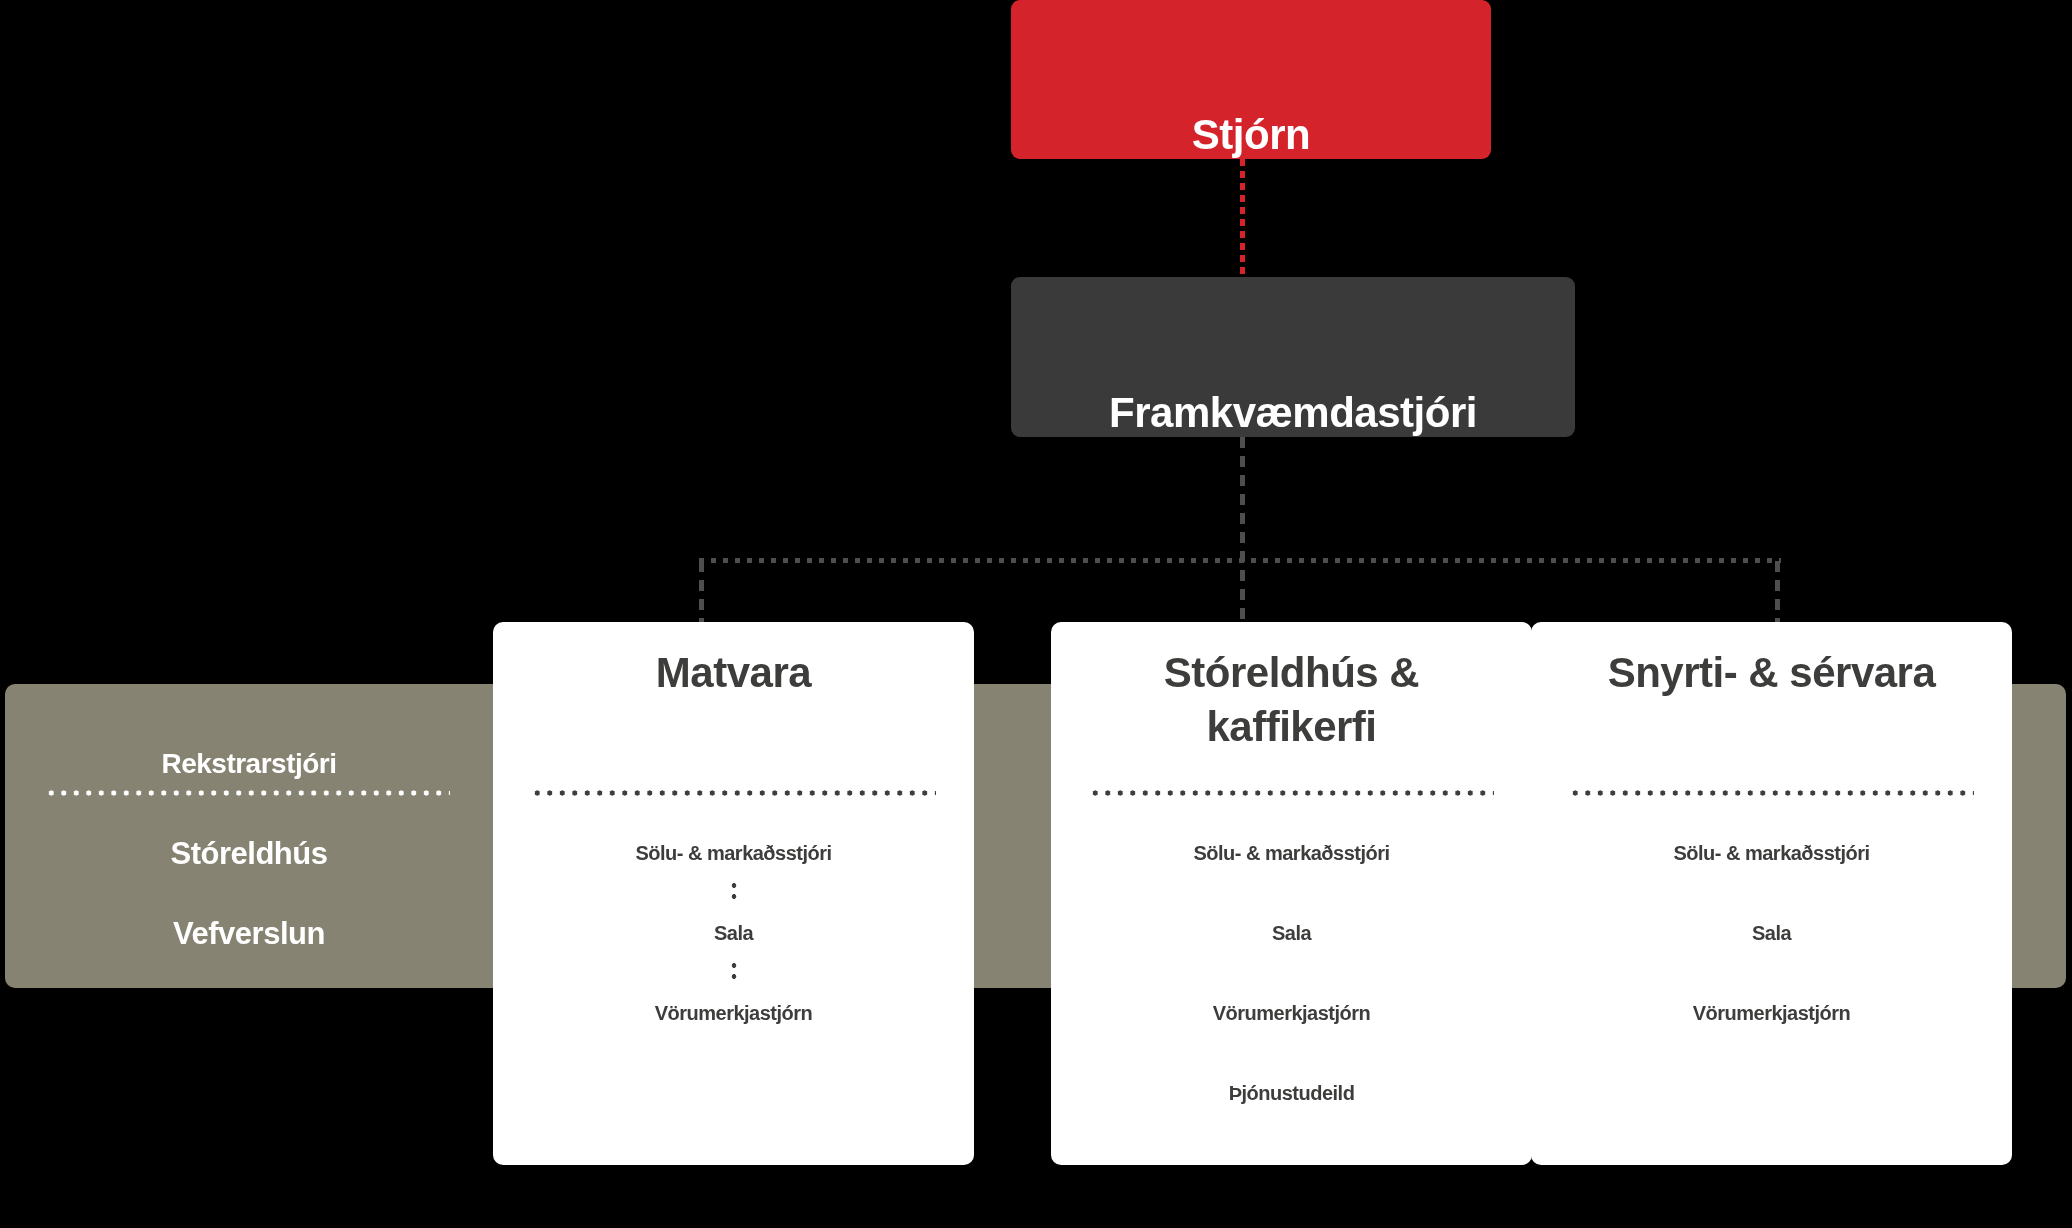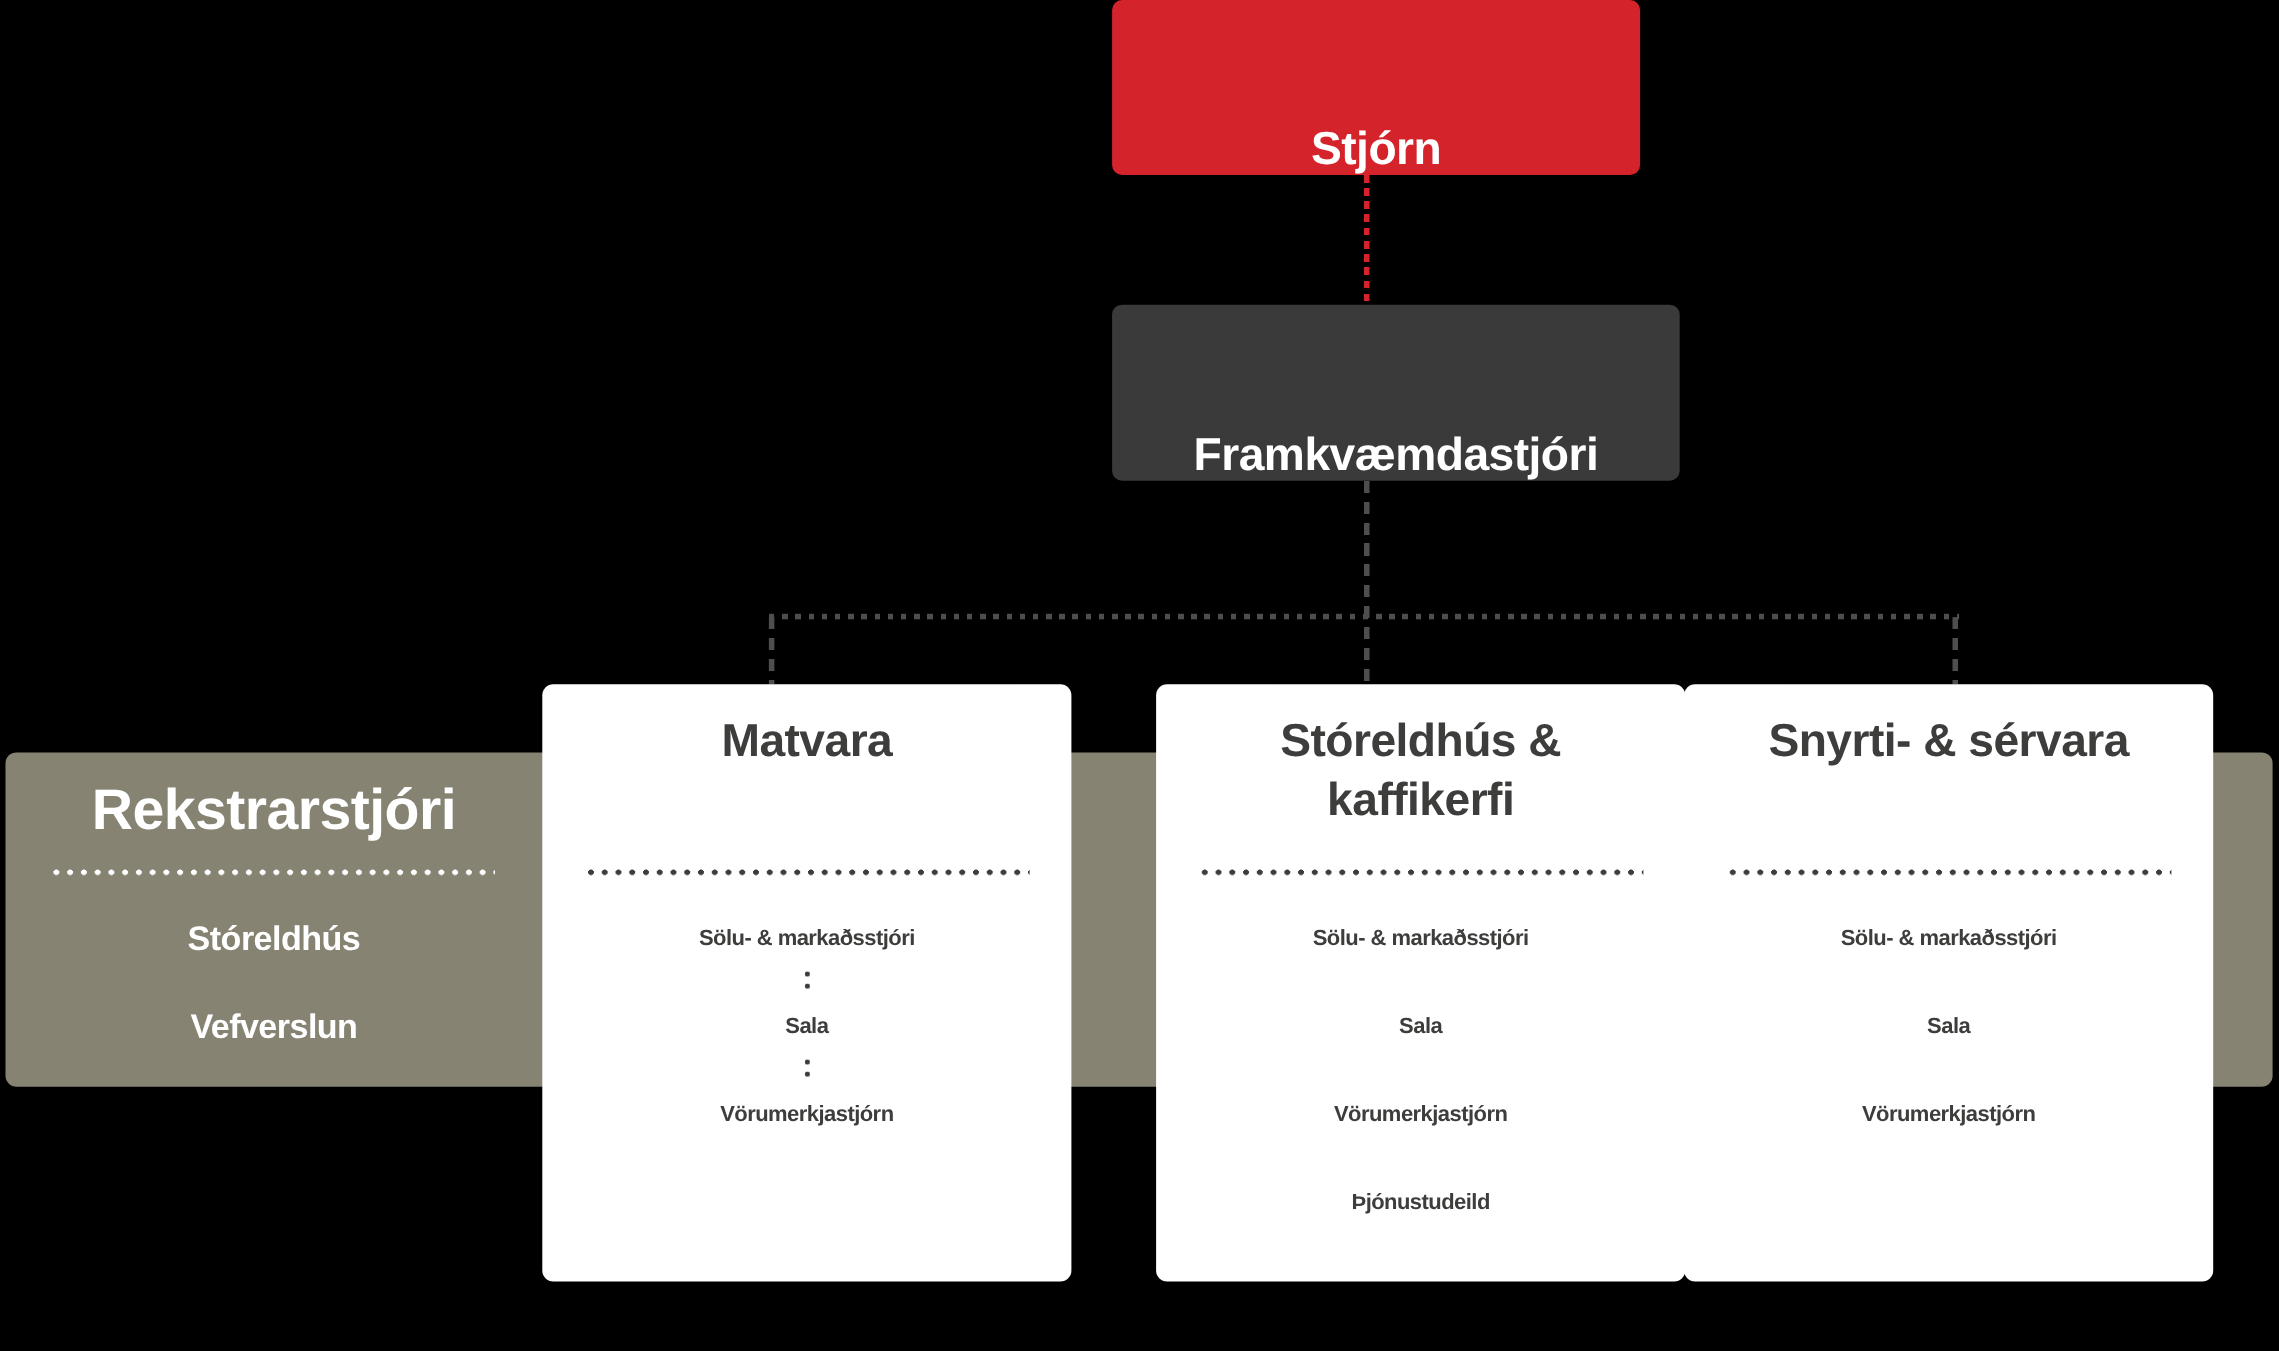--- a/index.html
+++ b/index.html
@@ -13,21 +13,21 @@
   .node{
     position:absolute;
     display:flex;align-items:flex-end;justify-content:center;
     border-radius:9px;
     text-align:center;
   }
   .node-label{
     font-weight:700;font-size:42px;letter-spacing:-0.5px;color:#ffffff;
   }
   .board{left:1011px;top:0;width:480px;height:159px;background:#d5232b;}
-  .exec{left:1011px;top:277px;width:516px;height:160px;background:#3a3a3a;}
+  .exec{left:1011px;top:277px;width:564px;height:160px;background:#3a3a3a;}
 
   
   .conn-v{
     position:absolute;width:5px;
     background:repeating-linear-gradient(to bottom,#4e4e4e 0 11px,transparent 11px 19px);
   }
   .conn-v-red{
     position:absolute;width:5px;
     background:repeating-linear-gradient(to bottom,#d5232b 0 7px,transparent 7px 12px);
   }
@@ -44,22 +44,22 @@
   
   .band{
     position:absolute;left:5px;top:684px;width:2061px;height:304px;
     background:#868372;border-radius:10px;
   }
   .band-left{
     position:absolute;left:0;top:0;width:488px;height:304px;
   }
   .band-title{
     position:absolute;top:0;left:20px;right:20px;
-    padding-top:26px;line-height:54px;text-align:center;
-    font-weight:700;font-size:52px;letter-spacing:-0.5px;color:#ffffff;
+    padding-top:53px;line-height:54px;text-align:center;
+    font-weight:700;font-size:28px;letter-spacing:-0.5px;color:#ffffff;
   }
   .band-item{
     position:absolute;left:0;right:0;height:40px;line-height:40px;
     text-align:center;font-weight:700;font-size:31px;letter-spacing:-0.5px;color:#ffffff;
   }
 
   
   .dotline{
     position:absolute;height:6px;
     background-repeat:repeat-x;background-size:12.5px 6px;

